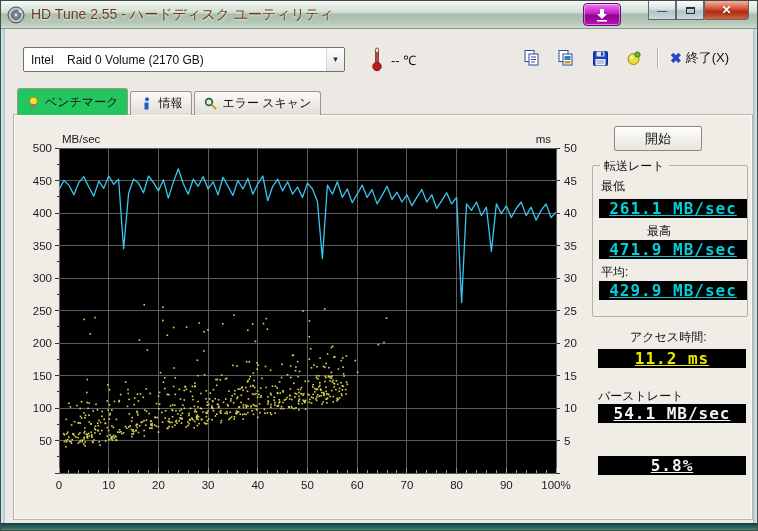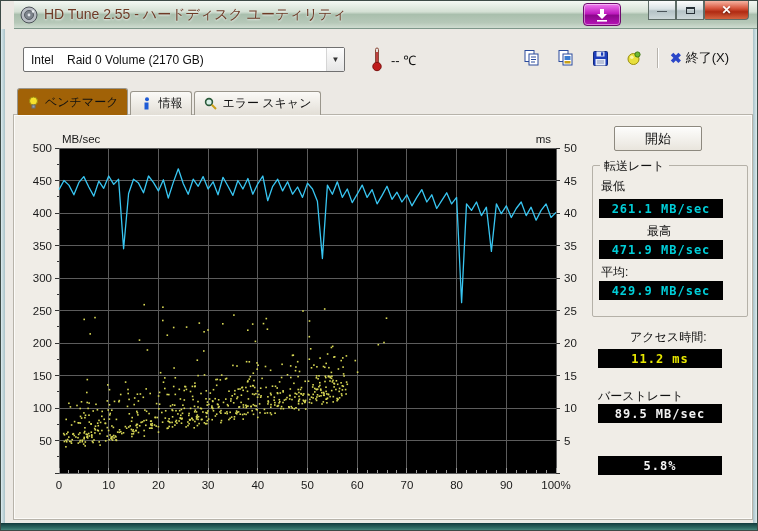--- a/index.html
+++ b/index.html
@@ -5,21 +5,21 @@
   html,body{margin:0;padding:0;background:#888;}
   *{box-sizing:border-box;}
   .window{
     position:relative;width:758px;height:531px;
     font-family:"Liberation Sans",sans-serif;
     border:1px solid #3d4a46;
     background:#ece9e4;overflow:hidden;
   }
   
   .titlebar{
-    position:absolute;left:13px;top:0;right:0;height:28px;
+    position:absolute;left:0;top:0;right:0;height:28px;
     background:linear-gradient(180deg,#f4f8f3 0%,#d4e0d4 40%,#a9bfad 50%,#b6c8b8 80%,#cfdcd0 100%);
     border-bottom:1px solid #7e978a;
   }
   .title-icon{position:absolute;left:6px;top:5px;width:18px;height:18px;}
   .title-text{
     position:absolute;left:30px;top:5px;font-size:14px;color:#6e3a26;
     text-shadow:0 1px 2px rgba(255,255,255,.8);white-space:nowrap;
   }
   .dl-btn{
     position:absolute;right:136px;top:2px;width:38px;height:23px;border-radius:4px;
@@ -61,21 +61,21 @@
   .tb-sep{width:1px;height:20px;background:#b6b2ab;box-shadow:1px 0 0 #fff;}
   .exit-btn{display:flex;align-items:center;gap:4px;cursor:pointer;font-size:13px;color:#111;}
   .exit-x{color:#2b47c8;font-weight:bold;font-size:14px;}
   
   .tabstrip{position:absolute;left:12px;top:59px;display:flex;align-items:flex-end;height:27px;z-index:3;}
   .tab{
     height:24px;padding:0 9px;margin-right:2px;display:flex;align-items:center;gap:5px;
     border:1px solid #9a968c;border-bottom:none;border-radius:3px 3px 0 0;
     background:linear-gradient(180deg,#fbfaf7,#e2ded6);font-size:12px;color:#111;cursor:pointer;
   }
-  .tab.active{height:27px;background:#a16207;font-weight:normal;}
+  .tab.active{height:27px;background:#22c55e;font-weight:normal;}
   .tab .ticon{width:13px;height:13px;display:inline-flex;align-items:center;justify-content:center;}
   
   .panel{
     position:absolute;left:8px;top:85px;width:740px;height:406px;
     background:#f0ede7;border:1px solid #b7b3aa;box-shadow:inset 0 0 0 1px #fcfbf8;z-index:2;
   }
   .chart-svg{position:absolute;left:0;top:0;}
   
   .start-btn{
     position:absolute;left:600px;top:11px;width:88px;height:25px;
@@ -85,23 +85,23 @@
   }
   .groupbox{
     position:absolute;left:578px;top:50px;width:156px;height:152px;
     border:1px solid #b5b1a8;border-radius:2px;
   }
   .groupbox .legend{
     position:absolute;left:7px;top:-8px;background:#f0ede7;padding:0 4px;font-size:12px;color:#111;
   }
   .lbl{position:absolute;font-size:12px;color:#111;white-space:nowrap;}
   .valbox{
-    position:absolute;width:124px;height:19px;background:#000;
-    font-family:"DejaVu Sans Mono",monospace;font-weight:bold;font-size:12px;
-    display:flex;align-items:center;justify-content:center;letter-spacing:1px;
+    position:absolute;width:148px;height:19px;background:#000;
+    font-family:"DejaVu Sans Mono",monospace;font-weight:bold;font-size:16px;
+    display:flex;align-items:center;justify-content:center;letter-spacing:1px;text-decoration:underline;
   }
 </style>
 </head>
 <body>
 
 <div class="window">
 
   <div class="titlebar">
     <svg class="title-icon" viewBox="0 0 18 18">
       <circle cx="9" cy="9" r="8" fill="#b9bec4" stroke="#4c5258"></circle>
@@ -1045,20 +1045,20 @@
         <span class="lbl" style="left:8px;top:57px;margin-left:46px;">最高</span>
         <div class="valbox" style="left: 6px; top: 74px; color: rgb(0, 206, 216);">471.9 MB/sec</div>
         <span class="lbl" style="left:8px;top:98px;">平均:</span>
         <div class="valbox" style="left: 6px; top: 115px; color: rgb(0, 206, 216);">429.9 MB/sec</div>
       </div>
 
       <span class="lbl" style="left:616px;top:214px;">アクセス時間:</span>
       <div class="valbox" style="left: 584px; top: 234px; color: rgb(232, 232, 0);">11.2 ms</div>
 
       <span class="lbl" style="left:584px;top:273px;">バーストレート</span>
-      <div class="valbox" style="left: 584px; top: 289px; color: rgb(242, 242, 242);">89.5 MB/sec</div>
+      <div class="valbox" style="left: 584px; top: 289px; color: rgb(242, 242, 242);">54.1 MB/sec</div>
 
       <span class="lbl" style="left:584px;top:339px;">CPU 使用</span>
       <div class="valbox" style="left: 584px; top: 341px; color: rgb(242, 242, 242);">5.8%</div>
     </div>
 
   </div>
 </div>
 
 </body></html>

